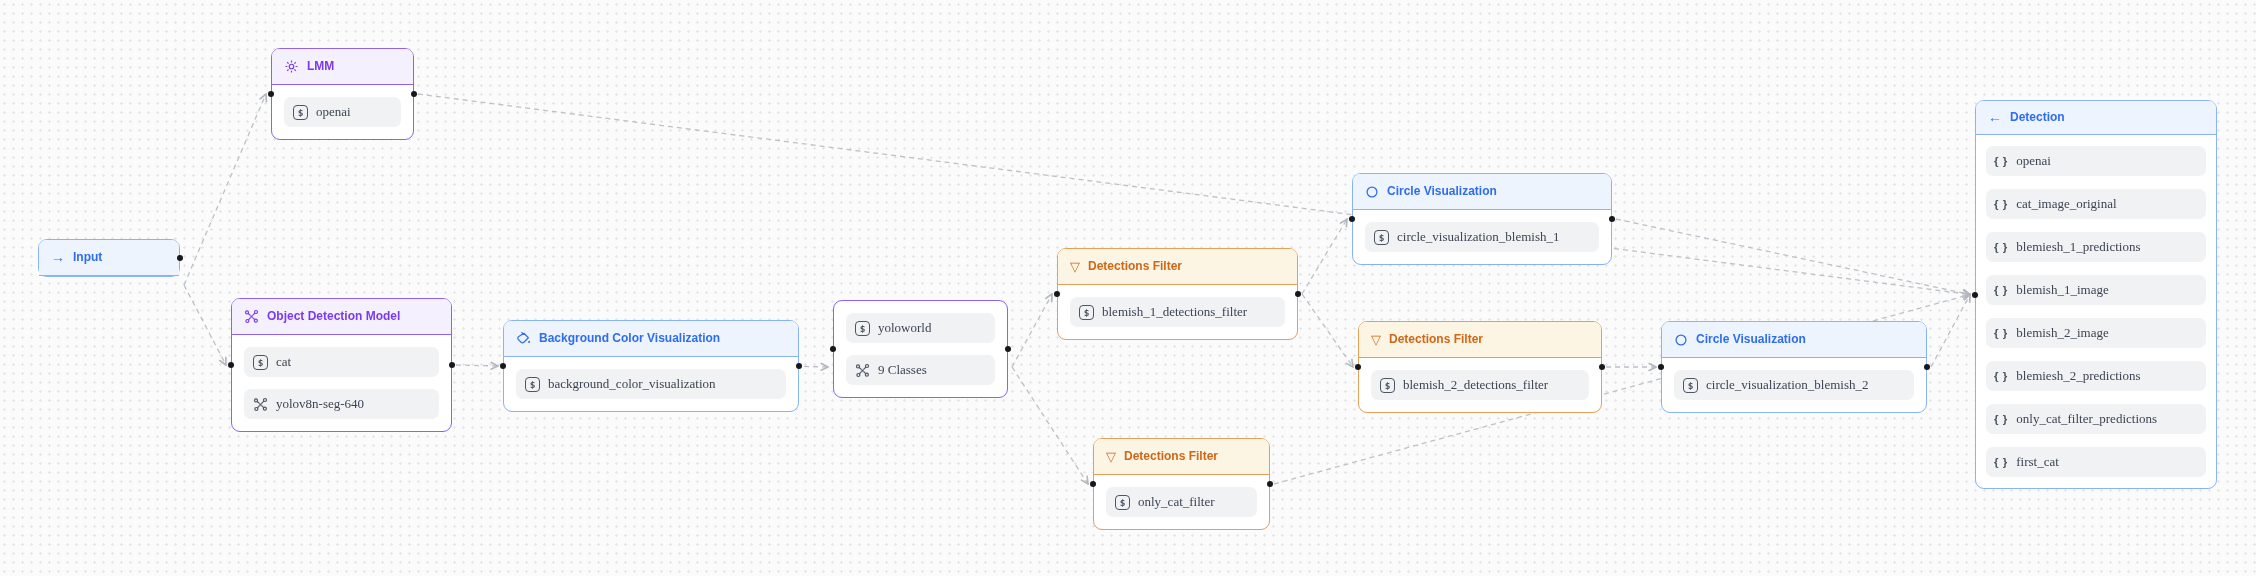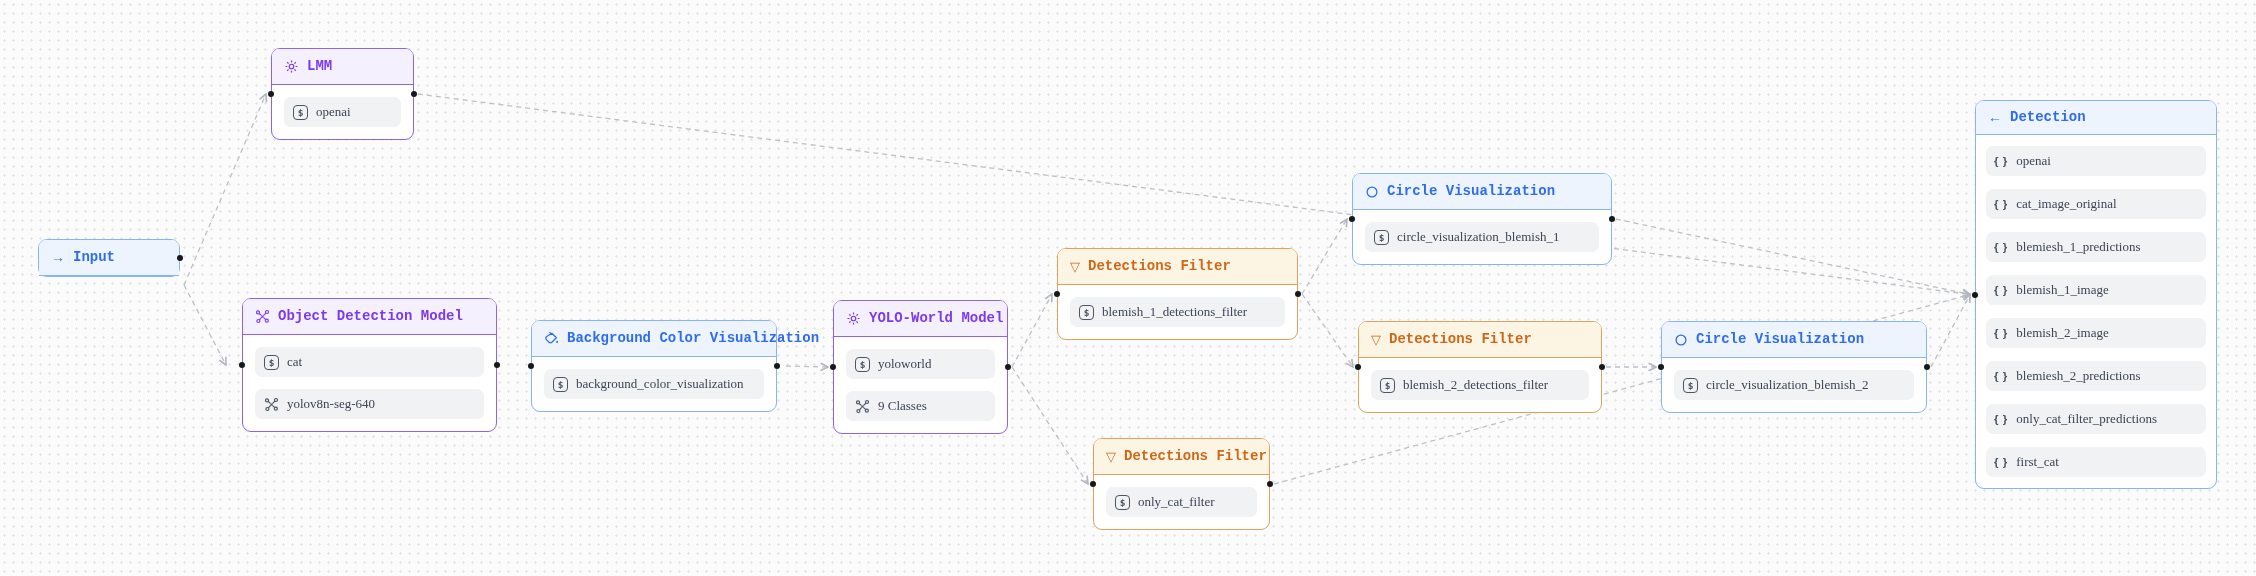--- a/index.html
+++ b/index.html
@@ -22,22 +22,22 @@
   .node.blue{--bc:#86b4f6;--hbg:#edf4fe;--ht:#2f6ded;}
   .node.orange{--bc:#e2a05a;--hbg:#fdf5e4;--ht:#cf6719;}
 
   .node-header{
     display:flex;align-items:center;gap:8px;
     padding:10px 12px;background:var(--hbg);color:var(--ht);
     border-bottom:1px solid var(--bc);
     border-radius:7px 7px 0 0;
   }
   .ntitle{
-    font-family:Liberation Mono, monospace;
-    font-size:14px;font-weight:600;line-height:15px;white-space:nowrap;
+    font-family:Liberation Sans, sans-serif;
+    font-size:12px;font-weight:600;line-height:15px;white-space:nowrap;
   }
   .hglyph{font-size:13px;line-height:15px;font-weight:600;}
   .hglyph.arrow{font-size:14px;}
   .hicon{display:flex;align-items:center;}
 
   .node-body{display:flex;flex-direction:column;gap:12px;padding:12px;}
   .chip{
     display:flex;align-items:center;gap:8px;height:30px;padding:0 9px;
     background:#f0f2f4;border-radius:7px;box-sizing:border-box;
     font-size:13px;color:#3d4454;white-space:nowrap;
@@ -105,21 +105,21 @@
     <div class="node-body">
       <div class="chip">
         <span class="cicon dollar-box">$</span>
         <span class="clabel">openai</span>
       </div>
     </div>
     <span class="port pl"></span>
     <span class="port pr"></span>
   </div>
 
-  <div class="node purple" style="left:242px;top:298px;width:255px;">
+  <div class="node purple" style="left:231px;top:298px;width:221px;">
     <div class="node-header">
       <span class="hicon">
         <svg width="15" height="15" viewBox="0 0 20 20" fill="none" stroke="currentColor" stroke-width="1.6">
             <circle cx="10" cy="10" r="1.5" fill="currentColor" stroke="none"></circle>
             <circle cx="4" cy="4.5" r="2"></circle>
             <circle cx="16" cy="4" r="2"></circle>
             <circle cx="4.5" cy="16" r="2"></circle>
             <circle cx="15.8" cy="15.6" r="2"></circle>
             <path d="M8.8 8.8L5.6 6M11.2 8.8l3.3-3.3M8.9 11.2l-3 3.2M11.2 11.2l3.1 2.9"></path>
           </svg>
@@ -142,21 +142,21 @@
               <path d="M8.8 8.8L5.6 6M11.2 8.8l3.3-3.3M8.9 11.2l-3 3.2M11.2 11.2l3.1 2.9"></path>
             </svg>
         </span>
         <span class="clabel">yolov8n-seg-640</span>
       </div>
     </div>
     <span class="port pl"></span>
     <span class="port pr"></span>
   </div>
 
-  <div class="node blue" style="left:531px;top:320px;width:246px;">
+  <div class="node blue" style="left:503px;top:320px;width:296px;">
     <div class="node-header">
       <span class="hicon">
         <svg width="15" height="15" viewBox="0 0 20 20" fill="none" stroke="currentColor" stroke-width="1.6" stroke-linejoin="round">
             <path d="M10.5 3L16.5 9l-6 6a2.6 2.6 0 01-3.7 0L3.2 11.4a2.6 2.6 0 010-3.7z"></path>
             <path d="M7.2 1.5l3.3 3.3"></path>
             <path d="M18.2 12.6c.8 1.1.8 2.4 0 3.1-.8.7-2.1.3-2.1-.9 0-.9.9-1.5 2.1-2.2z" fill="currentColor" stroke="none"></path>
           </svg>
       </span>
       <span class="ntitle">Background Color Visualization</span>
     </div>
@@ -164,29 +164,20 @@
       <div class="chip">
         <span class="cicon dollar-box">$</span>
         <span class="clabel">background_color_visualization</span>
       </div>
     </div>
     <span class="port pl"></span>
     <span class="port pr"></span>
   </div>
 
   <div class="node purple" style="left:833px;top:300px;width:175px;">
-    <div class="node-header">
-      <span class="hicon">
-        <svg width="15" height="15" viewBox="0 0 20 20" fill="none" stroke="currentColor" stroke-width="1.6">
-            <circle cx="10" cy="10" r="3"></circle>
-            <path d="M10 2v2.5M10 15.5V18M2 10h2.5M15.5 10H18M4.3 4.3l1.8 1.8M13.9 13.9l1.8 1.8M15.7 4.3l-1.8 1.8M6.1 13.9l-1.8 1.8"></path>
-          </svg>
-      </span>
-      <span class="ntitle">YOLO-World Model</span>
-    </div>
     <div class="node-body">
       <div class="chip">
         <span class="cicon dollar-box">$</span>
         <span class="clabel">yoloworld</span>
       </div>
       <div class="chip">
         <span class="cicon">
           <svg width="15" height="15" viewBox="0 0 20 20" fill="none" stroke="currentColor" stroke-width="1.6">
               <circle cx="10" cy="10" r="1.5" fill="currentColor" stroke="none"></circle>
               <circle cx="4" cy="4.5" r="2"></circle>

